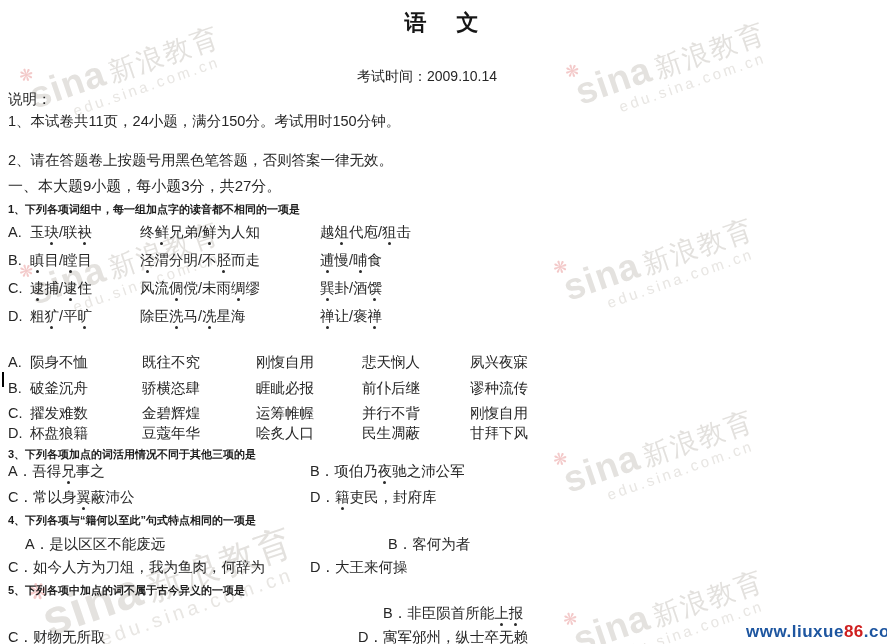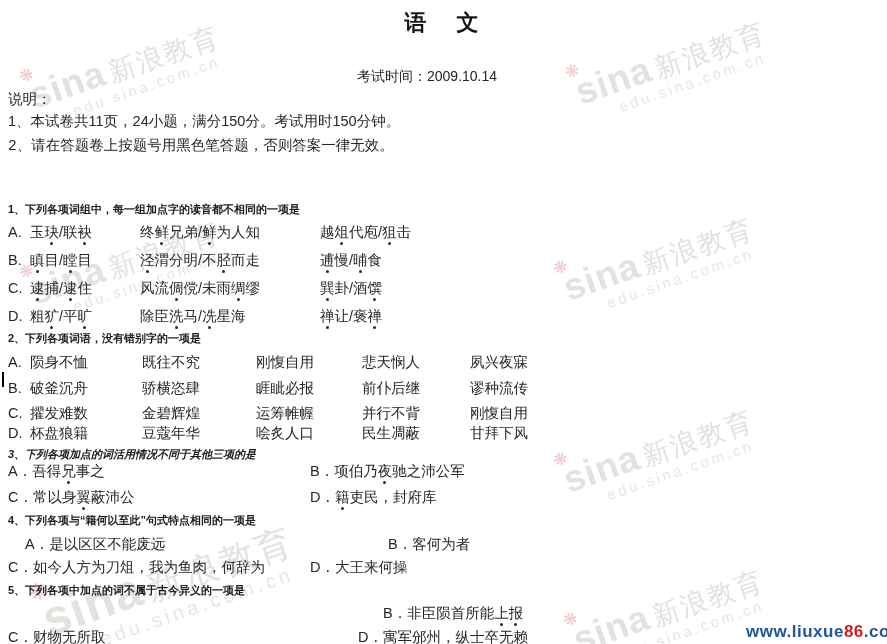--- a/index.html
+++ b/index.html
@@ -89,22 +89,23 @@
       <span class="wm-sina"><span class="wm-flower">❋</span><span>sina</span></span>
       <span class="wm-cn">新浪教育</span>
     </div>
     <div class="wm-url">edu.sina.com.cn</div>
   </div>
 
   <div class="title">语　文</div>
   <div class="t" style="left:357px;top:66px;font-size:14px;">考试时间：2009.10.14</div>
   <div class="t" style="left:8px;top:89px;">说明：</div>
   <div class="t" style="left:8px;top:111px;">1、本试卷共11页，24小题，满分150分。考试用时150分钟。</div>
-  <div class="t" style="left:8px;top:136px;font-family:Liberation Mono, monospace;">2、请在答题卷上按题号用黑色笔答题，否则答案一律无效。</div>
+  <div class="t" style="left:8px;top:150px;">2、请在答题卷上按题号用黑色笔答题，否则答案一律无效。</div>
 
+  <div class="t" style="left:8px;top:176px;font-size:15px;">一、本大题9小题，每小题3分，共27分。</div>
 
   <div class="t bold" style="left:8px;top:199px;">1、下列各项词组中，每一组加点字的读音都不相同的一项是</div>
   <div class="t" style="left:8px;top:222px;width:860px;">
     <span class="cell" style="left:0">A.</span>
     <span class="cell" style="left:22px">玉<span class="d">玦</span>/联<span class="d">袂</span></span>
     <span class="cell" style="left:132px">终<span class="d">鲜</span>兄弟/<span class="d">鲜</span>为人知</span>
     <span class="cell" style="left:312px">越<span class="d">俎</span>代庖/<span class="d">狙</span>击</span>
   </div>
   <div class="t" style="left:8px;top:250px;width:860px;">
     <span class="cell" style="left:0">B.</span>
@@ -118,21 +119,20 @@
     <span class="cell" style="left:132px">风流<span class="d">倜</span>傥/未雨<span class="d">绸</span>缪</span>
     <span class="cell" style="left:312px"><span class="d">巽</span>卦/酒<span class="d">馔</span></span>
   </div>
   <div class="t" style="left:8px;top:306px;width:860px;">
     <span class="cell" style="left:0">D.</span>
     <span class="cell" style="left:22px">粗<span class="d">犷</span>/平<span class="d">旷</span></span>
     <span class="cell" style="left:132px">除臣<span class="d">洗</span>马/<span class="d">冼</span>星海</span>
     <span class="cell" style="left:312px"><span class="d">禅</span>让/褒<span class="d">禅</span></span>
   </div>
 
-  <div class="t bold" style="left:8px;top:328px;">2、下列各项词语，没有错别字的一项是</div>
   <div class="t" style="left:8px;top:352px;width:860px;">
     <span class="cell" style="left:0">A.</span>
     <span class="cell" style="left:22px">陨身不恤</span>
     <span class="cell" style="left:134px">既往不究</span>
     <span class="cell" style="left:248px">刚愎自用</span>
     <span class="cell" style="left:354px">悲天悯人</span>
     <span class="cell" style="left:462px">夙兴夜寐</span>
   </div>
   <div class="t" style="left:8px;top:378px;width:860px;">
     <span class="cell" style="left:0">B.</span>
@@ -152,21 +152,21 @@
   </div>
   <div class="t" style="left:8px;top:423px;width:860px;">
     <span class="cell" style="left:0">D.</span>
     <span class="cell" style="left:22px">杯盘狼籍</span>
     <span class="cell" style="left:134px">豆蔻年华</span>
     <span class="cell" style="left:248px">哙炙人口</span>
     <span class="cell" style="left:354px">民生凋蔽</span>
     <span class="cell" style="left:462px">甘拜下风</span>
   </div>
 
-  <div class="t bold" style="left:8px;top:444px;font-style:italic;">3、下列各项加点的词活用情况不同于其他三项的是</div>
+  <div class="t bold" style="left:8px;top:444px;">3、下列各项加点的词活用情况不同于其他三项的是</div>
   <div class="t" style="left:8px;top:461px;">A．吾得<span class="d">兄</span>事之</div>
   <div class="t" style="left:310px;top:461px;">B．项伯乃<span class="d">夜</span>驰之沛公军</div>
   <div class="t" style="left:8px;top:487px;">C．常以身<span class="d">翼</span>蔽沛公</div>
   <div class="t" style="left:310px;top:487px;">D．<span class="d">籍</span>吏民，封府库</div>
 
   <div class="t bold" style="left:8px;top:510px;">4、下列各项与“籍何以至此”句式特点相同的一项是</div>
   <div class="t" style="left:8px;top:534px;margin-left:17px;">A．是以区区不能废远</div>
   <div class="t" style="left:388px;top:534px;">B．客何为者</div>
   <div class="t" style="left:8px;top:557px;">C．如今人方为刀俎，我为鱼肉，何辞为</div>
   <div class="t" style="left:310px;top:557px;">D．大王来何操</div>

